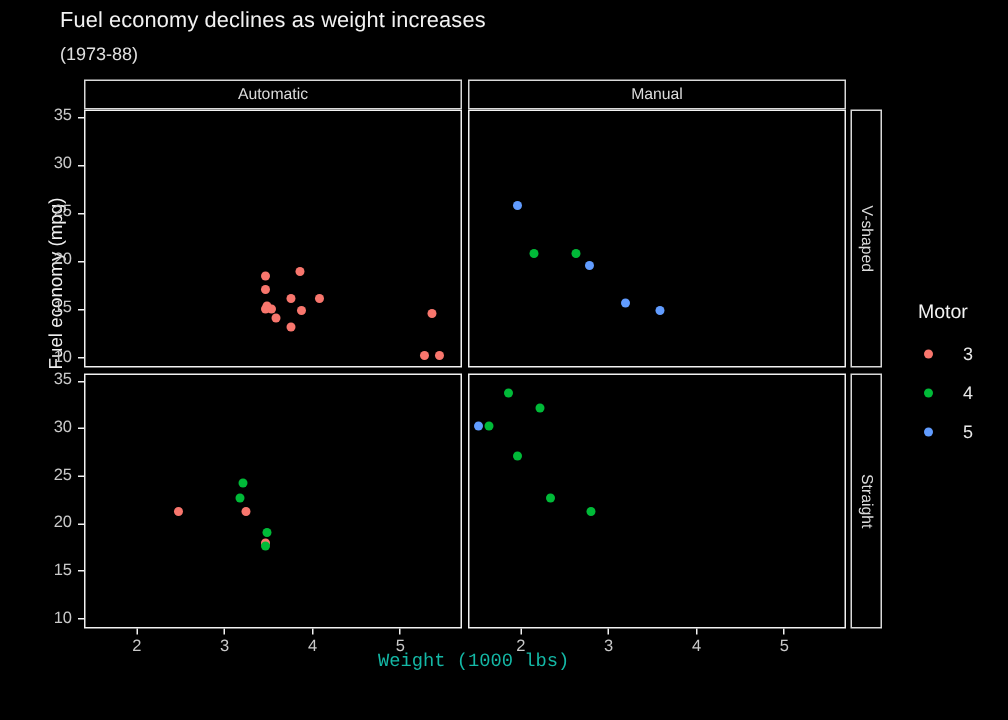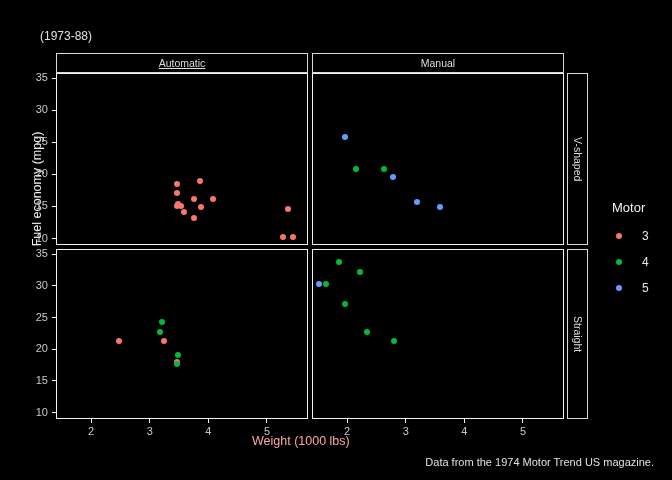--- a/index.html
+++ b/index.html
@@ -2,21 +2,21 @@
 <html><head>
 <meta charset="utf-8">
 <style>
   html,body{margin:0;padding:0;background:#000;}
   body{width:672px;height:480px;font-family:"Liberation Sans",sans-serif;overflow:hidden;}
   .root{position:relative;width:672px;height:480px;background:#000;color:#e8e8e8;}
   .abs{position:absolute;}
   #title{left:40px;top:6px;font-size:14.5px;color:#f2f2f2;letter-spacing:.1px;}
   #subtitle{left:40px;top:29px;font-size:12px;color:#e0e0e0;}
   #caption{right:18px;bottom:12px;font-size:11px;color:#e0e0e0;}
-  #xlab{left:252px;bottom:32px;font-size:12.5px;color:#fca5a5;}
+  #xlab{left:252px;bottom:32px;font-size:12.5px;color:#14b8a6;font-family:Liberation Mono, monospace;}
   #ylab{left:-48px;top:182px;width:170px;text-align:center;font-size:12.5px;color:#f0f0f0;
         transform:rotate(-90deg);transform-origin:50% 50%;}
   .strip{box-sizing:border-box;border:1px solid #d9d9d9;background:#000;
          display:flex;align-items:center;justify-content:center;font-size:10.5px;color:#dcdcdc;}
   .strip-v{writing-mode:vertical-rl;text-orientation:mixed;}
   .panel{box-sizing:border-box;border:1px solid #f2f2f2;background:#000;overflow:hidden;}
   .tick{position:absolute;background:#f2f2f2;}
   .ytl{position:absolute;font-size:11px;color:#c9c9c9;text-align:right;width:26px;}
   .xtl{position:absolute;font-size:11px;color:#c9c9c9;text-align:center;width:20px;}
   .pt{position:absolute;width:6px;height:6px;border-radius:50%;}
@@ -25,27 +25,27 @@
   .lg-row{display:flex;align-items:center;height:26px;}
   .lg-key{width:18px;height:18px;display:flex;align-items:center;justify-content:center;}
   .lg-dot{width:6px;height:6px;border-radius:50%;}
   .lg-lab{font-size:12px;color:#e8e8e8;margin-left:14px;}
 </style>
 </head>
 <body>
 
 <div class="root">
 
+  <div class="abs" id="title">Fuel economy declines as weight increases</div>
   <div class="abs" id="subtitle">(1973-88)</div>
 
   <div class="abs" id="ylab">Fuel economy (mpg)</div>
   <div class="abs" id="xlab">Weight (1000 lbs)</div>
-  <div class="abs" id="caption">Data from the 1974 Motor Trend US magazine.</div>
 
-  <div class="abs strip" id="strip-col-0" style="left: 56px; top: 53px; width: 252px; height: 20px; text-decoration: underline;">Automatic</div>
+  <div class="abs strip" id="strip-col-0" style="left: 56px; top: 53px; width: 252px; height: 20px;">Automatic</div>
   <div class="abs strip" id="strip-col-1" style="left: 312px; top: 53px; width: 252px; height: 20px;">Manual</div>
   <div class="abs strip strip-v" id="strip-row-0" style="left: 567px; top: 73px; width: 21px; height: 172px;">V-shaped</div>
   <div class="abs strip strip-v" id="strip-row-1" style="left: 567px; top: 249px; width: 21px; height: 170px;">Straight</div>
 
   <div class="abs panel" id="panel-0-0" style="left: 56px; top: 73px; width: 252px; height: 172px;">
       <div class="pt" style="background: rgb(248, 118, 109); left: 116.553px; top: 106.746px;"></div>
       <div class="pt" style="background: rgb(248, 118, 109); left: 124.172px; top: 134.985px;"></div>
       <div class="pt" style="background: rgb(248, 118, 109); left: 116.553px; top: 115.731px;"></div>
       <div class="pt" style="background: rgb(248, 118, 109); left: 116.553px; top: 129.209px;"></div>
       <div class="pt" style="background: rgb(248, 118, 109); left: 117.726px; top: 127.284px;"></div>

